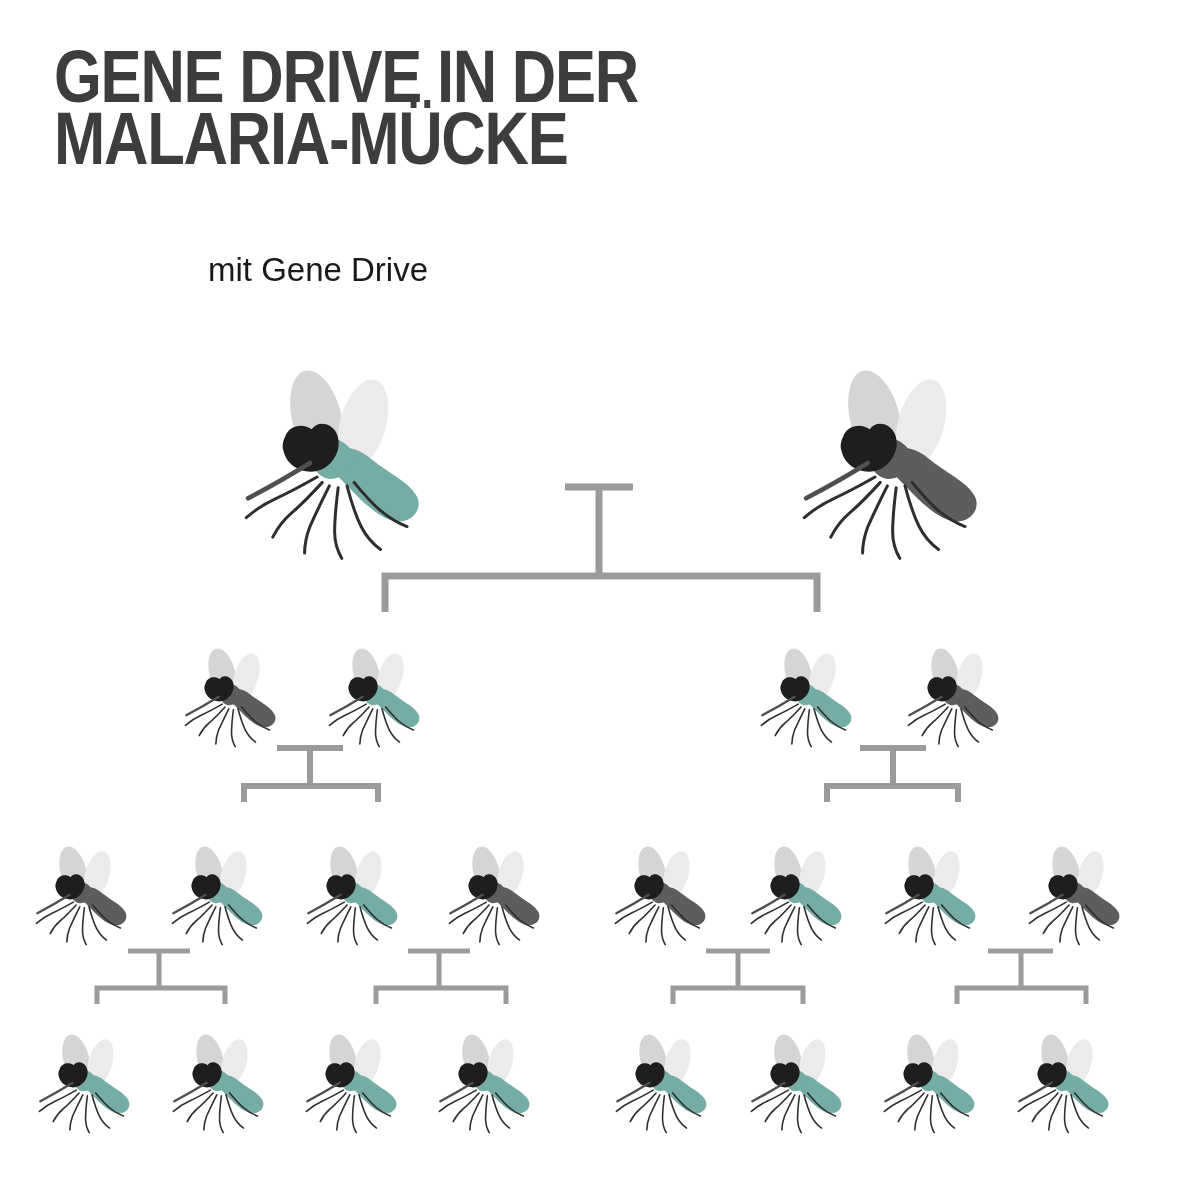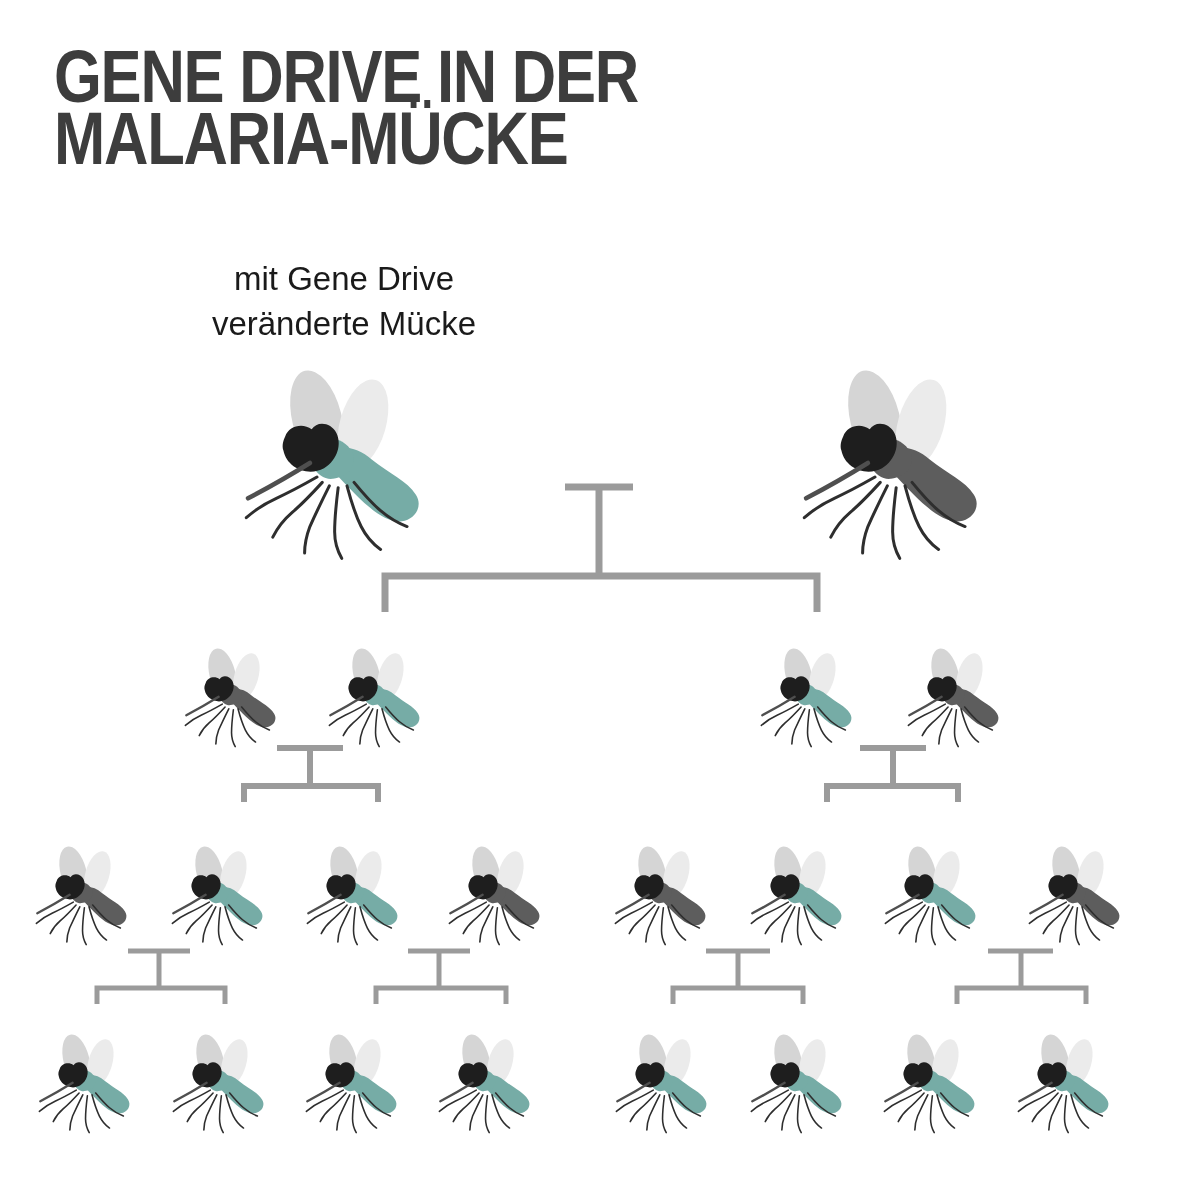--- a/index.html
+++ b/index.html
@@ -33,21 +33,21 @@
   .title span { display: block; }
   .label {
     position: absolute;
     text-align: center;
     font-size: 33px;
     line-height: 45px;
     font-weight: 400;
     color: var(--label-color, #1a1a1a);
   }
   .label span { display: block; }
-  .label-gd  { left: 154px; top: 247px; width: 380px; margin-top: 9px; }
+  .label-gd  { left: 128px; top: 247px; width: 380px; }
   .label-wild{ left: 685px; top: 275px; width: 380px; }
   .diagram {
     position: absolute;
     left: 0; top: 0;
     width: 1200px;
     height: 1200px;
   }
   .gd   { color: var(--gd,   #76aca6); }
   .wild { color: var(--wild, #5d5d5d); }
   .connector path {
@@ -65,21 +65,20 @@
 
 <div class="canvas">
 
   <h1 class="title">
     <span>GENE DRIVE IN DER</span>
     <span>MALARIA-MÜCKE</span>
   </h1>
 
   <div class="label label-gd">
     <span>mit Gene Drive</span>
-    <span>veränderte Mücke</span>
   </div>
 
 
   <svg class="diagram" viewBox="0 0 1200 1200" aria-hidden="true">
     <defs>
       <symbol id="mosq" viewBox="0 0 130 120">
         <ellipse cx="48" cy="31" rx="14" ry="28" fill="#d5d5d5" transform="rotate(-14 48 31)"></ellipse>
         <ellipse cx="74" cy="34" rx="13" ry="26" fill="#ebebeb" transform="rotate(16 74 34)"></ellipse>
         <path fill="currentColor" d="M52 50 C61 45 71 47 79 54 C89 62 99 66 104 74 C108 80 104 88 96 89 C88 90 79 83 70 74 C61 65 54 58 52 50 Z"></path>
         <path fill="currentColor" d="M45 45 C53 39 64 42 68 50 C71 57 66 64 57 65 C48 66 41 54 45 45 Z"></path>

